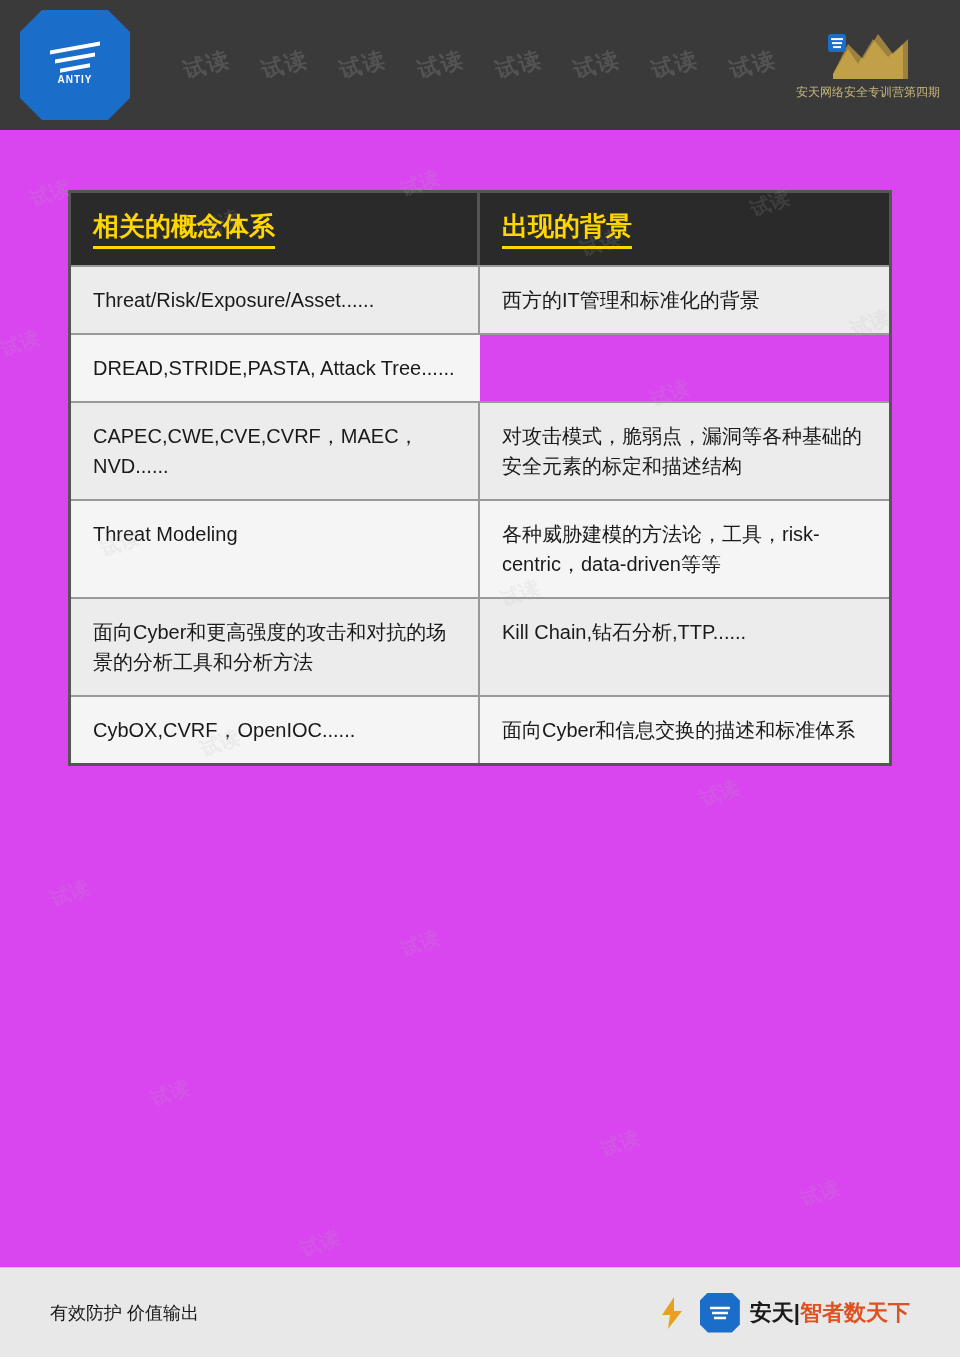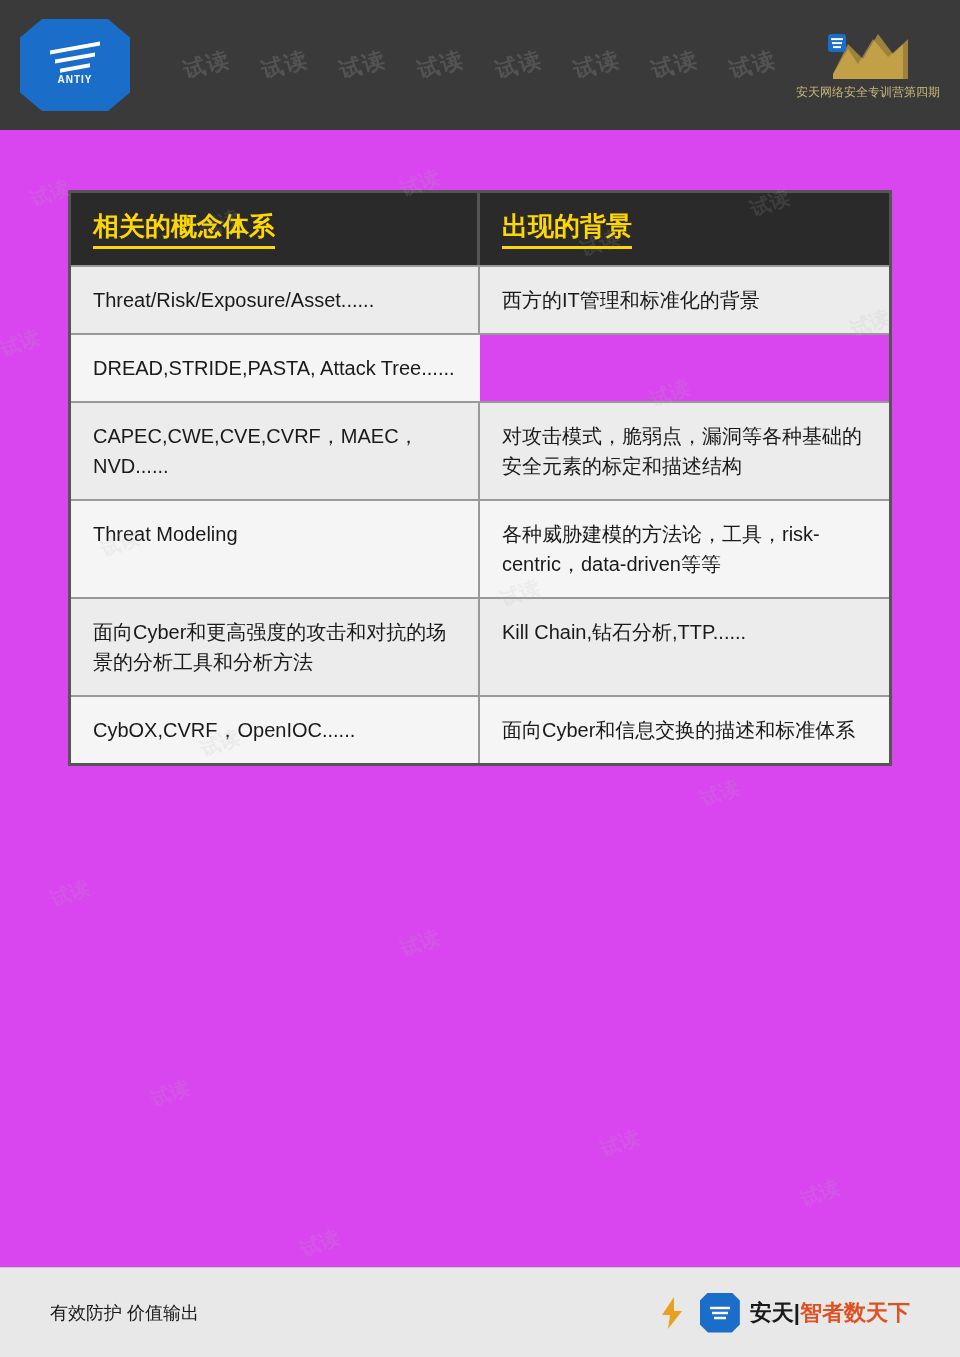--- a/index.html
+++ b/index.html
@@ -18,21 +18,21 @@
       height: 130px;
       background: #3a3a3a;
       display: flex;
       align-items: center;
       position: relative;
       overflow: hidden;
     }
 
     .header-logo {
       width: 110px;
-      height: 92px;
+      height: 110px;
       background: #1a6dc8;
       clip-path: polygon(20% 0%, 80% 0%, 100% 20%, 100% 80%, 80% 100%, 20% 100%, 0% 80%, 0% 20%);
       margin-left: 20px;
       display: flex;
       align-items: center;
       justify-content: center;
       flex-direction: column;
       position: relative;
       z-index: 2;
     }

